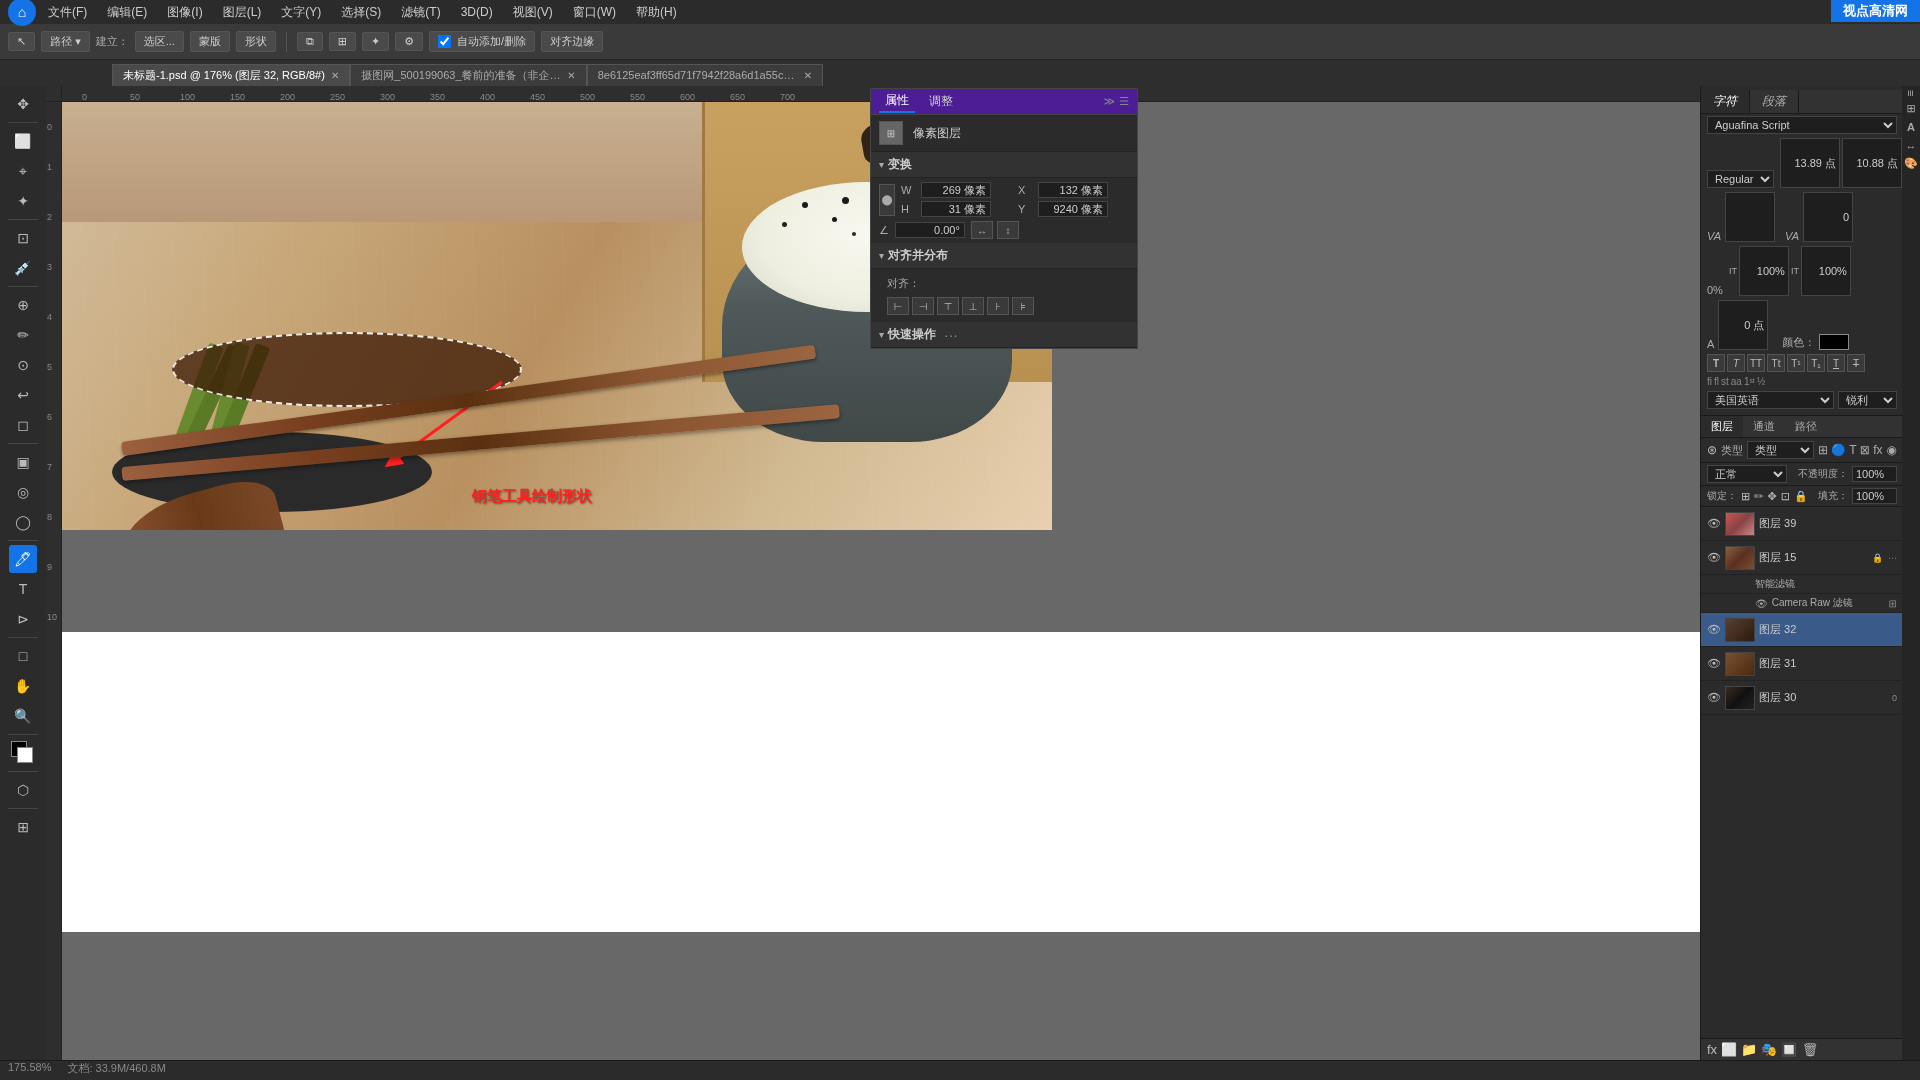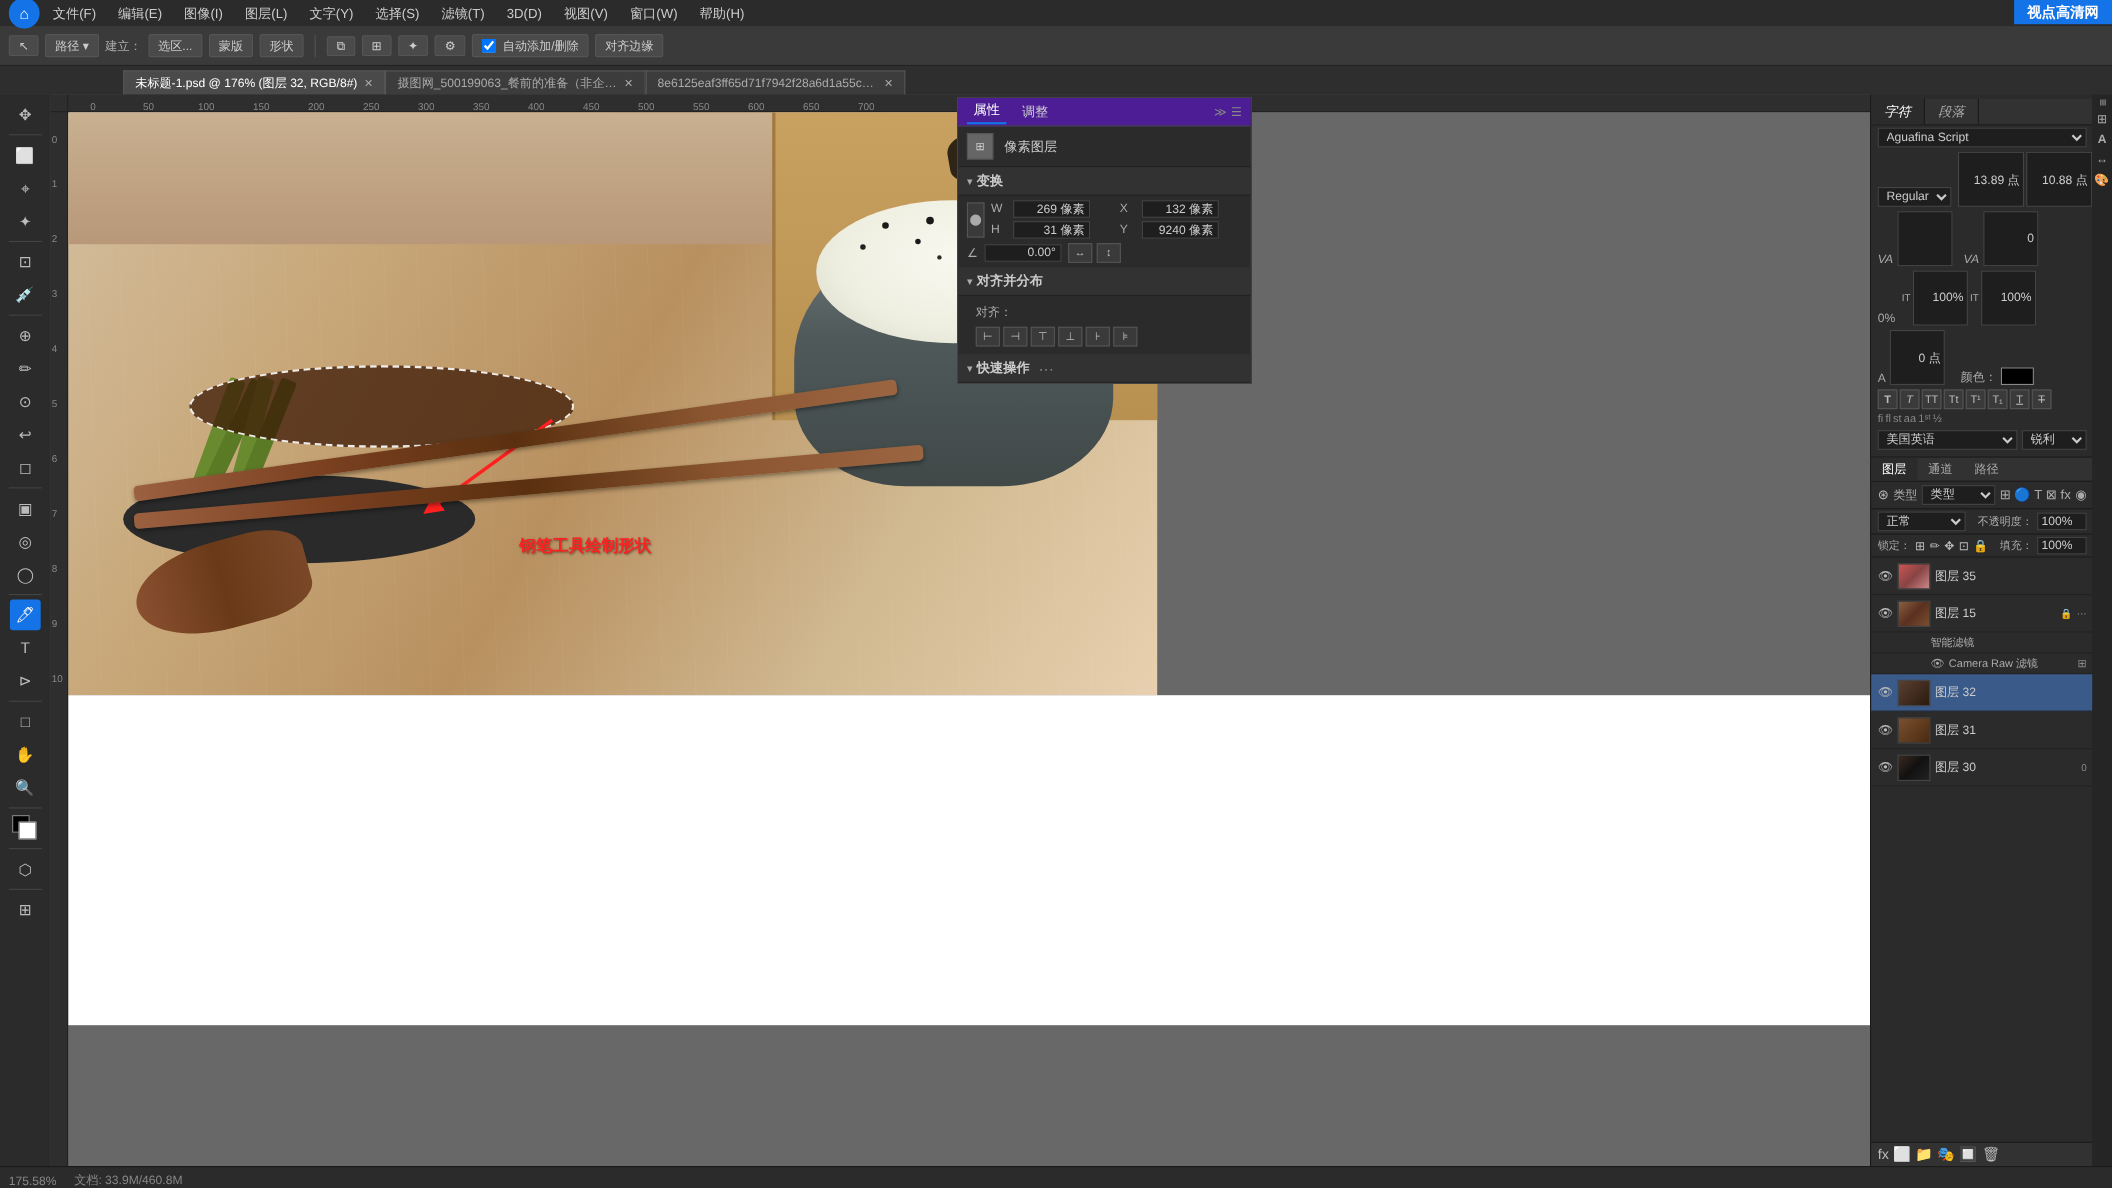--- a/index.html
+++ b/index.html
@@ -172,21 +172,21 @@
       right: 0; bottom: 0;
       background: #686868;
       overflow: hidden;
     }
 
     
     #food-image {
       position: absolute;
       top: 0; left: 0;
       width: 990px;
-      height: 530px;
+      height: 428px;
       background: linear-gradient(135deg, #d4b896 0%, #c8a87a 30%, #b8956a 60%, #a07850 100%);
       overflow: hidden;
     }
 
     
     #prop-window {
       position: absolute;
       top: 62px;
       right: 224px;
       width: 270px;
@@ -255,21 +255,21 @@
       color: #bbb;
     }
 
     
     #status-bar {
       width: 100%;
       height: 20px;
       background: #2b2b2b;
       border-top: 1px solid #1a1a1a;
       display: flex;
-      align-items: flex-end;
+      align-items: flex-start;
       padding: 0 8px;
       font-size: 11px;
       color: #888;
       gap: 16px;
     }
 
     
     #right-sidebar {
       width: 220px;
       background: #2b2b2b;
@@ -942,21 +942,21 @@
         <span class="lock-icon-btn">🔒</span>
         <span class="fill-label">填充：</span>
         <input type="text" class="fill-input" value="100%" style="">
       </div>
 
       <div id="layer-list">
 
         <div class="layer-item">
           <span class="eye-icon">👁</span>
           <div class="layer-thumb red-check" style="background:linear-gradient(135deg,#cc5555 0%,#884444 50%,#cc8888 100%);"></div>
-          <span class="layer-item-label">图层 35</span>
+          <span class="layer-item-label">图层 39</span>
         </div>
 
         <div class="layer-item">
           <span class="eye-icon">👁</span>
           <div class="layer-thumb" style="background:linear-gradient(135deg,#8a6040 0%,#5a3020 50%,#7a5030 100%);"></div>
           <span class="layer-item-label">图层 15</span>
           <span style="font-size:9px;color:#aaa;margin-left:auto;">🔒</span>
           <span style="font-size:9px;color:#888;">⋯</span>
         </div>
 

